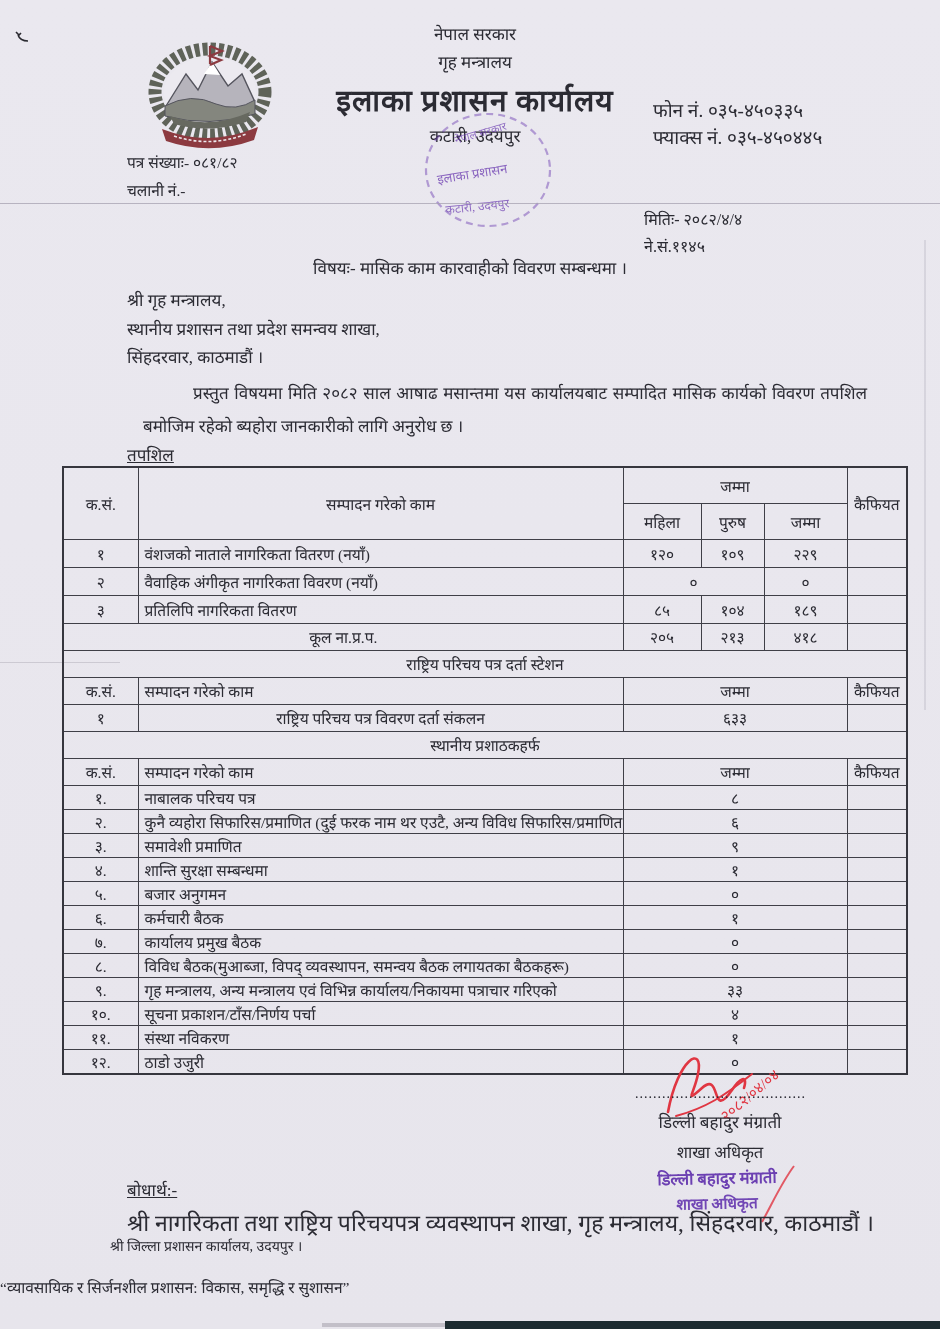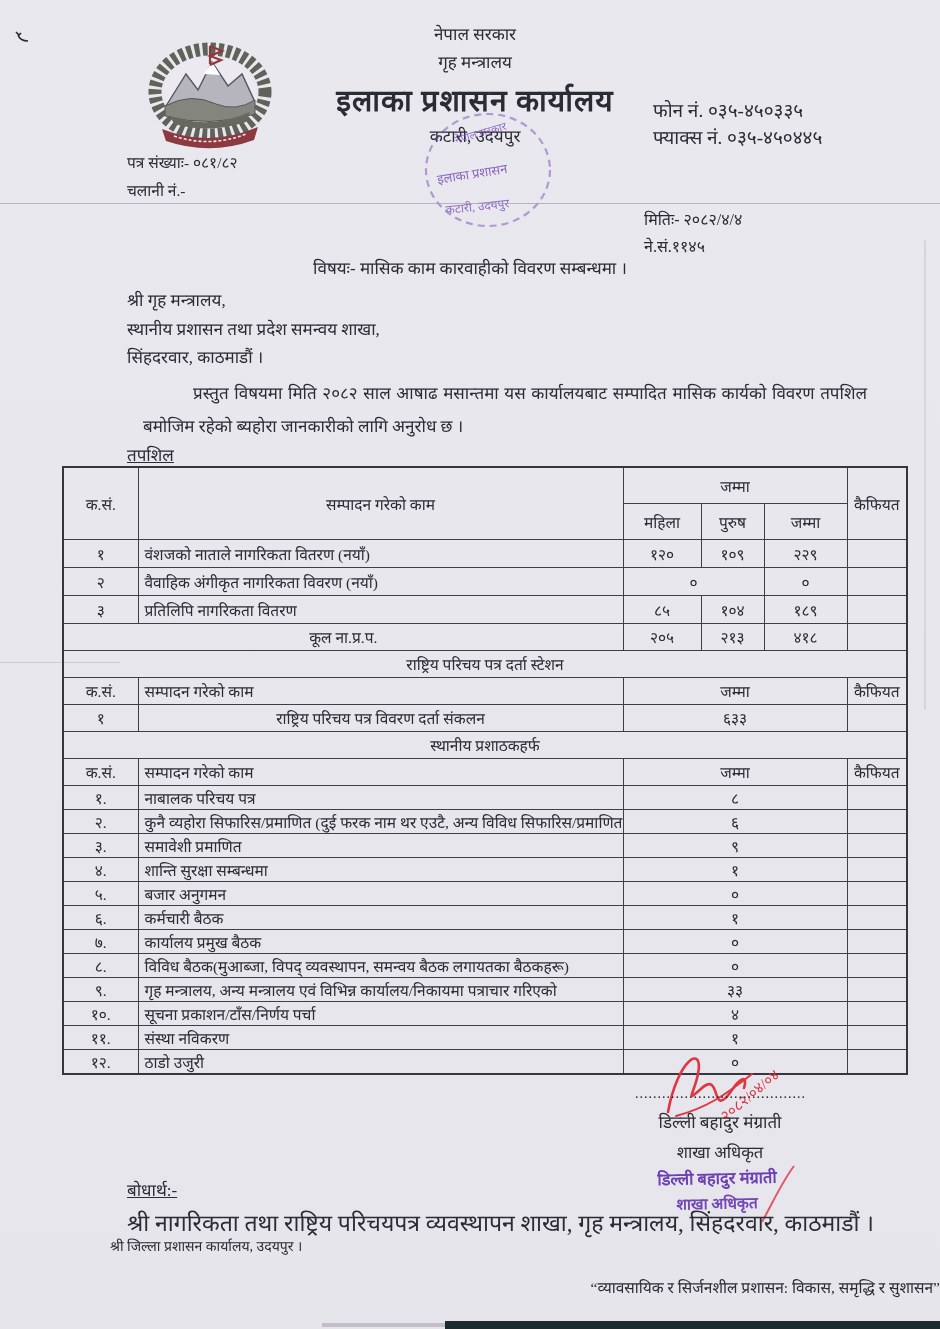--- a/index.html
+++ b/index.html
@@ -45,21 +45,21 @@
   .sig-desig{left:600px;top:1140px;width:240px;text-align:center;font-size:16.5px;}
   .stamp-name{left:592px;top:1166px;width:250px;text-align:center;font-size:16.5px;font-weight:700;
     color:#6233ae;transform:rotate(-1.2deg);opacity:.92;}
   .stamp-desig{left:592px;top:1192px;width:250px;text-align:center;font-size:15.5px;font-weight:700;
     color:#6233ae;transform:rotate(-1.2deg);opacity:.88;}
   .stamp-red{left:752px;top:1160px;}
   
   .bodhartha-label{left:127px;top:1178px;font-size:17px;text-decoration:underline;}
   .bodhartha-item1{left:127px;top:1206px;font-size:23px;}
   .bodhartha-item2{left:110px;top:1236px;font-size:14px;}
-  .footer-quote{left:0;top:1276px;width:940px;text-align:right;font-size:15.5px;}
+  .footer-quote{left:0;top:1276px;width:940px;text-align:left;font-size:15.5px;}
   .strip-dark{left:445px;top:1321px;width:495px;height:8px;background:#1c2b30;}
   .strip-light{left:322px;top:1323px;width:123px;height:4px;background:#c2bfc8;}
   .right-crease{left:924px;top:240px;width:2px;height:470px;background:rgba(110,105,125,.15);}
   .crease2{left:0;top:662px;width:120px;height:1px;background:rgba(120,115,130,.25);}
 </style>
 </head>
 <body>
 
 <svg class="abs corner-mark" width="30" height="24">
   <path d="M6,4 l3,3 l2,-2 M8,7 q2,6 10,6" stroke="#2a2a30" stroke-width="1.6" fill="none"></path>

